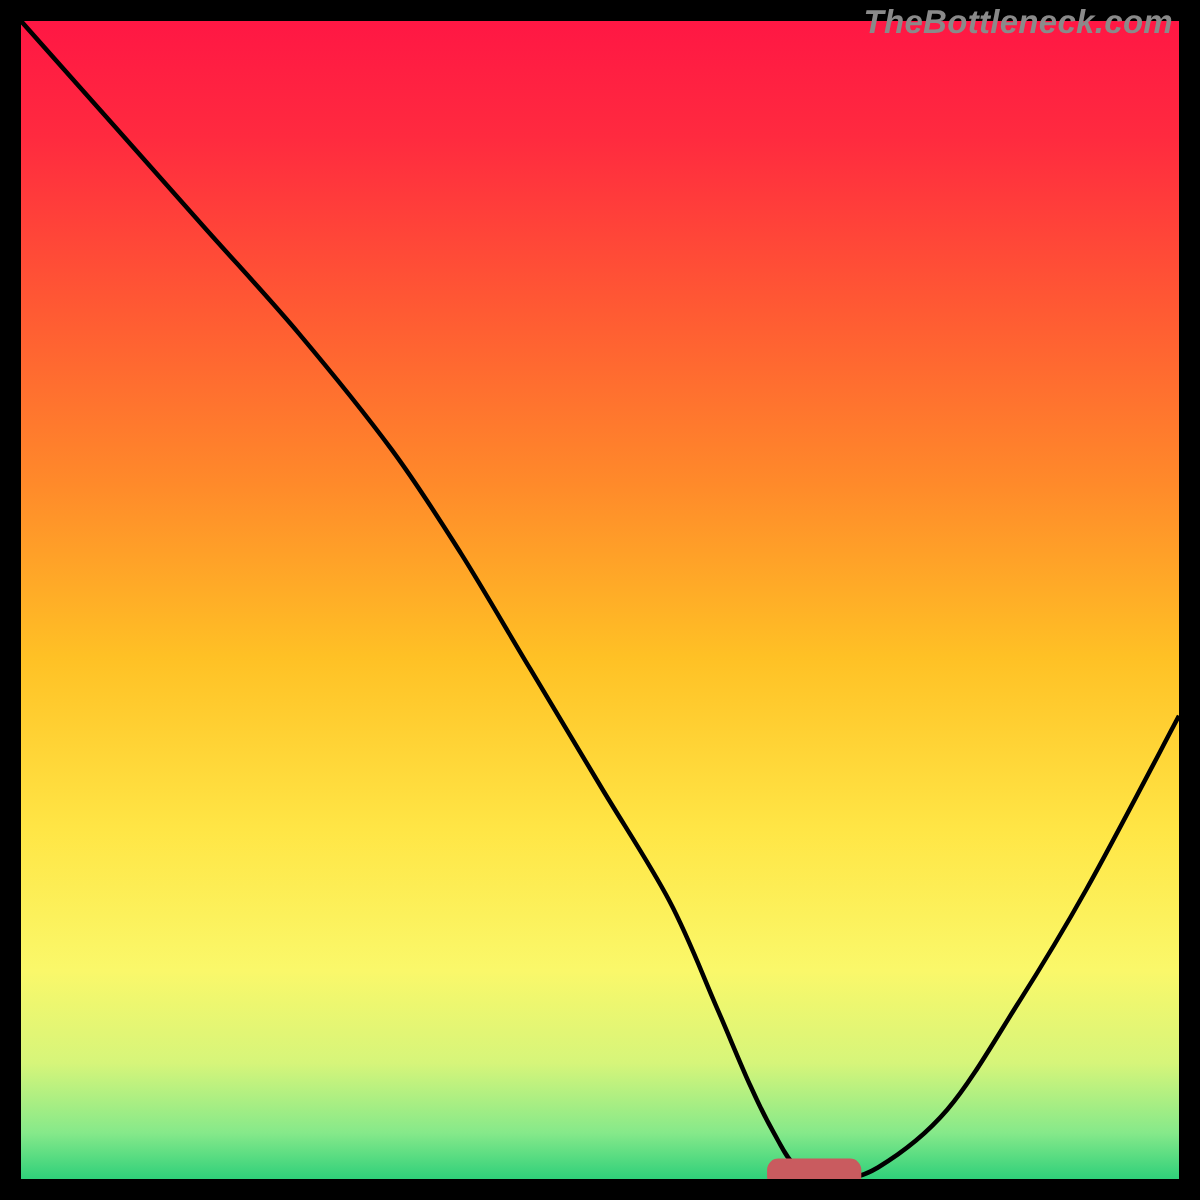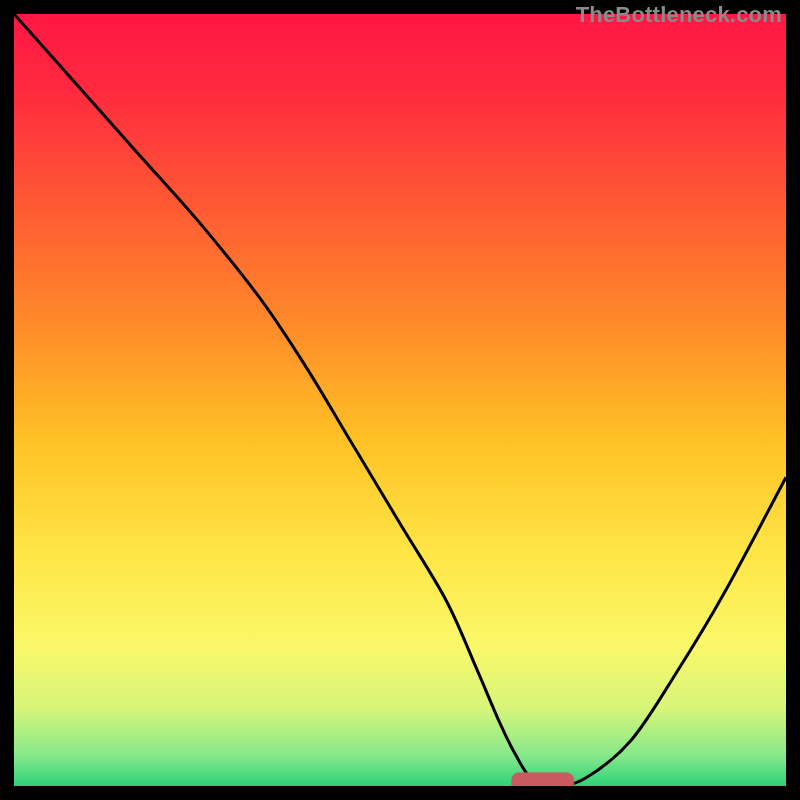--- a/index.html
+++ b/index.html
@@ -28,20 +28,21 @@
   .watermark {
     position: absolute;
     top: -12px;
     right: 4px;
     font-family: Arial, Helvetica, sans-serif;
     font-size: 22px;
     font-weight: 600;
     color: #8a8a8a;
     letter-spacing: 0.2px;
     z-index: 5;
+    font-style: italic;
   }
   svg { display: block; }
 </style>
 </head>
 <body>
 
 <div class="frame">
   <div class="watermark">TheBottleneck.com</div>
   <svg class="plot" viewBox="0 0 772 772" preserveAspectRatio="none">
     <defs>

